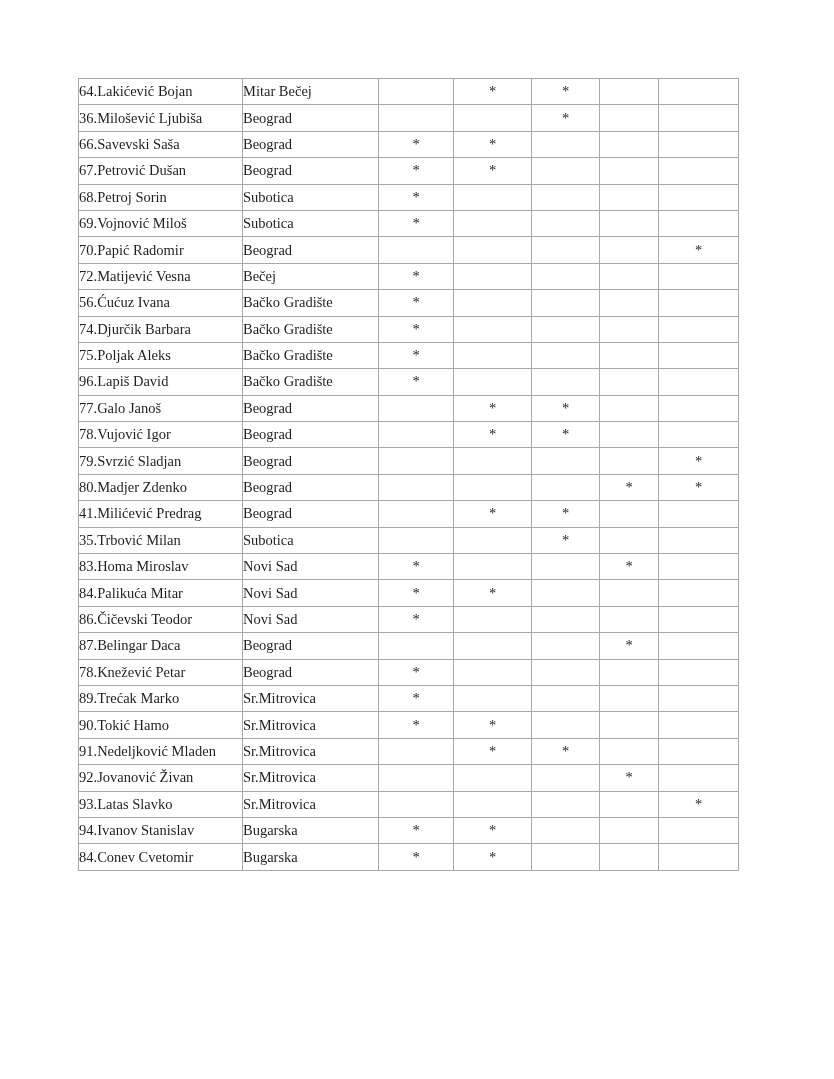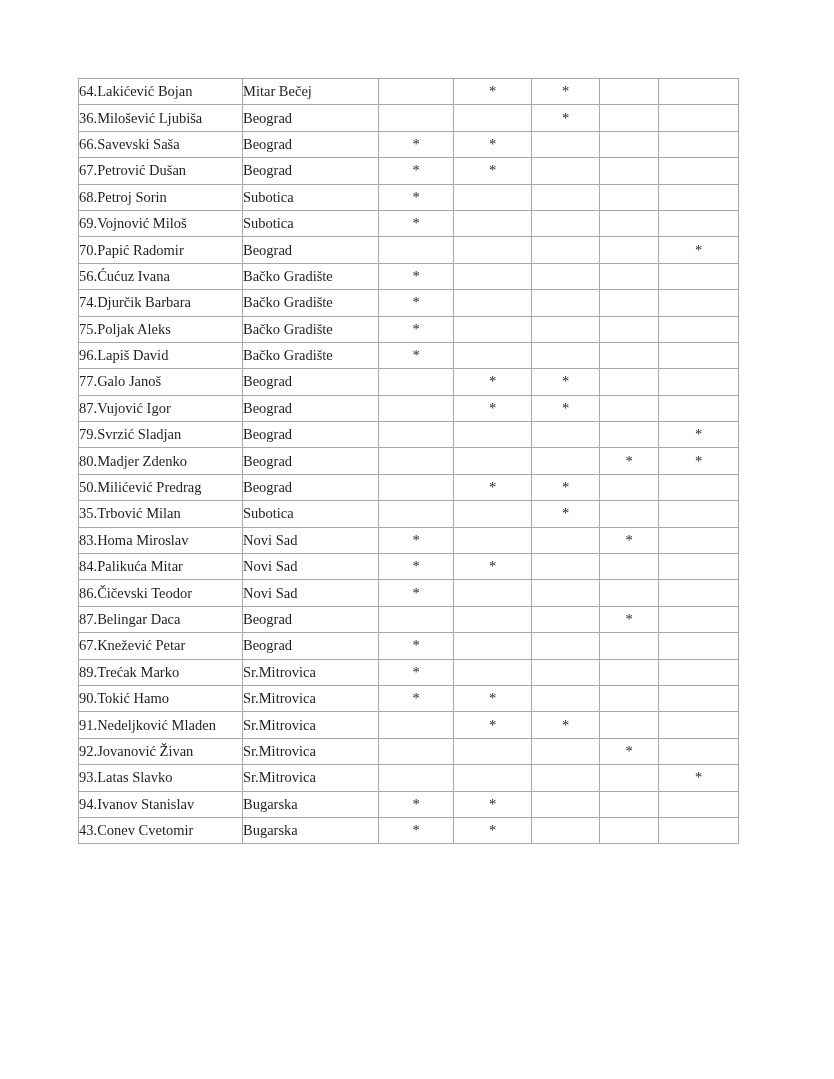--- a/index.html
+++ b/index.html
@@ -119,20 +119,29 @@
         <tr>
           <td class="col-name">70.Papić Radomir</td>
           <td class="col-city">Beograd</td>
           <td class="col-mark"></td>
           <td class="col-mark"></td>
           <td class="col-mark"></td>
           <td class="col-mark"></td>
           <td class="col-mark">*</td>
         </tr>
         <tr>
+          <td class="col-name">72.Matijević Vesna</td>
+          <td class="col-city">Bečej</td>
+          <td class="col-mark">*</td>
+          <td class="col-mark"></td>
+          <td class="col-mark"></td>
+          <td class="col-mark"></td>
+          <td class="col-mark"></td>
+        </tr>
+        <tr>
           <td class="col-name">56.Ćućuz Ivana</td>
           <td class="col-city">Bačko Gradište</td>
           <td class="col-mark">*</td>
           <td class="col-mark"></td>
           <td class="col-mark"></td>
           <td class="col-mark"></td>
           <td class="col-mark"></td>
         </tr>
         <tr>
           <td class="col-name">74.Djurčik Barbara</td>
@@ -164,21 +173,21 @@
         <tr>
           <td class="col-name">77.Galo Janoš</td>
           <td class="col-city">Beograd</td>
           <td class="col-mark"></td>
           <td class="col-mark">*</td>
           <td class="col-mark">*</td>
           <td class="col-mark"></td>
           <td class="col-mark"></td>
         </tr>
         <tr>
-          <td class="col-name">87.Vujović Igor</td>
+          <td class="col-name">78.Vujović Igor</td>
           <td class="col-city">Beograd</td>
           <td class="col-mark"></td>
           <td class="col-mark">*</td>
           <td class="col-mark">*</td>
           <td class="col-mark"></td>
           <td class="col-mark"></td>
         </tr>
         <tr>
           <td class="col-name">79.Svrzić Sladjan</td>
           <td class="col-city">Beograd</td>
@@ -191,21 +200,21 @@
         <tr>
           <td class="col-name">80.Madjer Zdenko</td>
           <td class="col-city">Beograd</td>
           <td class="col-mark"></td>
           <td class="col-mark"></td>
           <td class="col-mark"></td>
           <td class="col-mark">*</td>
           <td class="col-mark">*</td>
         </tr>
         <tr>
-          <td class="col-name">50.Milićević Predrag</td>
+          <td class="col-name">41.Milićević Predrag</td>
           <td class="col-city">Beograd</td>
           <td class="col-mark"></td>
           <td class="col-mark">*</td>
           <td class="col-mark">*</td>
           <td class="col-mark"></td>
           <td class="col-mark"></td>
         </tr>
         <tr>
           <td class="col-name">35.Trbović Milan</td>
           <td class="col-city">Subotica</td>
@@ -245,21 +254,21 @@
         <tr>
           <td class="col-name">87.Belingar Daca</td>
           <td class="col-city">Beograd</td>
           <td class="col-mark"></td>
           <td class="col-mark"></td>
           <td class="col-mark"></td>
           <td class="col-mark">*</td>
           <td class="col-mark"></td>
         </tr>
         <tr>
-          <td class="col-name">67.Knežević Petar</td>
+          <td class="col-name">78.Knežević Petar</td>
           <td class="col-city">Beograd</td>
           <td class="col-mark">*</td>
           <td class="col-mark"></td>
           <td class="col-mark"></td>
           <td class="col-mark"></td>
           <td class="col-mark"></td>
         </tr>
         <tr>
           <td class="col-name">89.Trećak Marko</td>
           <td class="col-city">Sr.Mitrovica</td>
@@ -308,21 +317,21 @@
         <tr>
           <td class="col-name">94.Ivanov Stanislav</td>
           <td class="col-city">Bugarska</td>
           <td class="col-mark">*</td>
           <td class="col-mark">*</td>
           <td class="col-mark"></td>
           <td class="col-mark"></td>
           <td class="col-mark"></td>
         </tr>
         <tr>
-          <td class="col-name">43.Conev Cvetomir</td>
+          <td class="col-name">84.Conev Cvetomir</td>
           <td class="col-city">Bugarska</td>
           <td class="col-mark">*</td>
           <td class="col-mark">*</td>
           <td class="col-mark"></td>
           <td class="col-mark"></td>
           <td class="col-mark"></td>
         </tr>
       </tbody>
   </table>
 </div>

